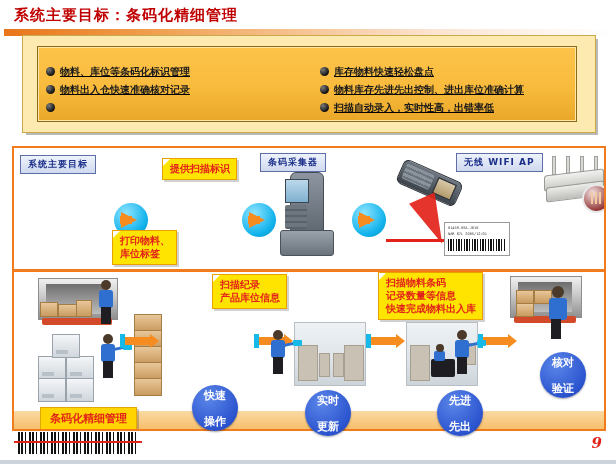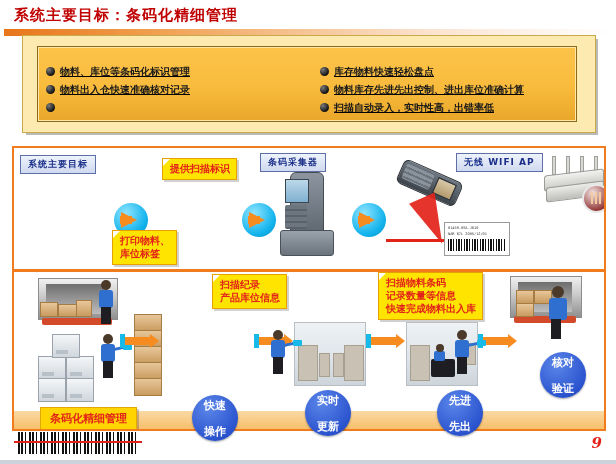--- a/index.html
+++ b/index.html
@@ -359,21 +359,21 @@
 
     <div class="note" style="left:364px;top:0px;">
       <span>扫描物料条码</span><br>
       <span>记录数量等信息</span><br>
       <span>快速完成物料出入库</span>
     </div>
 
     <div class="banner" style="left:26px;top:135px;">条码化精细管理</div>
   </div>
 
-  <div class="bcircle" style="left:192px;top:385px;margin-top:10px;">
+  <div class="bcircle" style="left:192px;top:385px;">
     <span>
       <span>快速</span><br>
       <span>操作</span>
     </span>
   </div>
   <div class="bcircle" style="left:305px;top:390px;">
     <span>
       <span>实时</span><br>
       <span>更新</span>
     </span>

